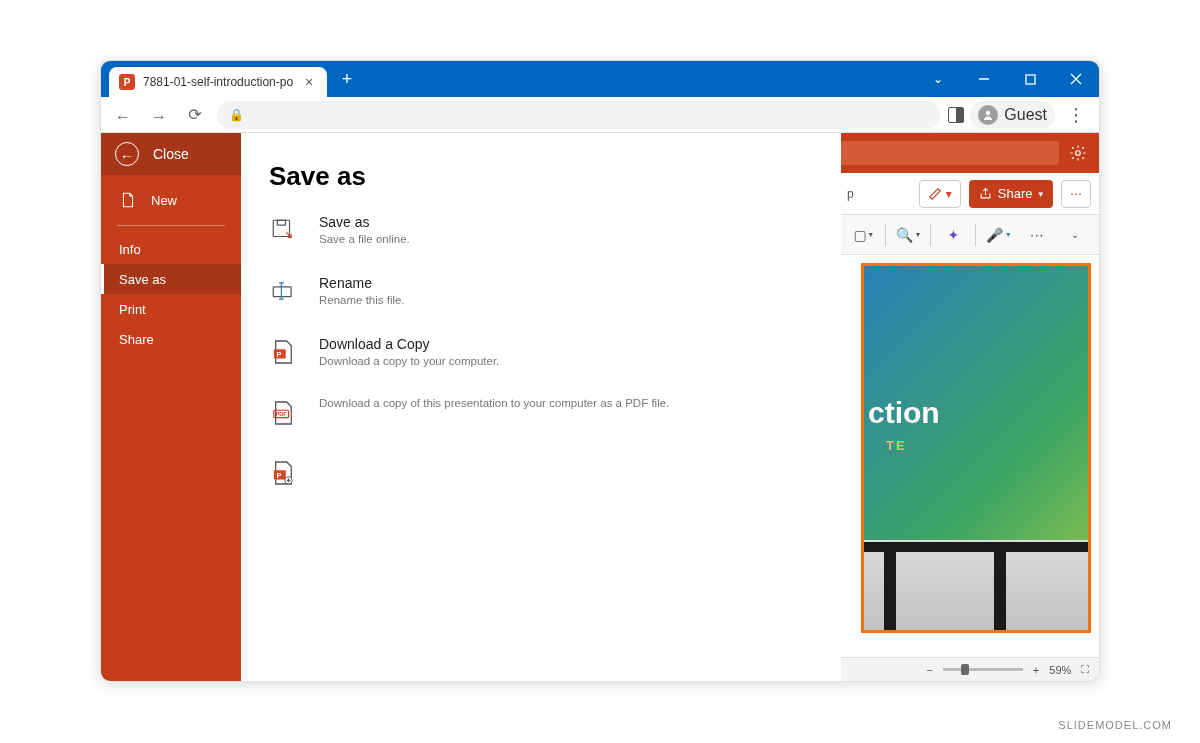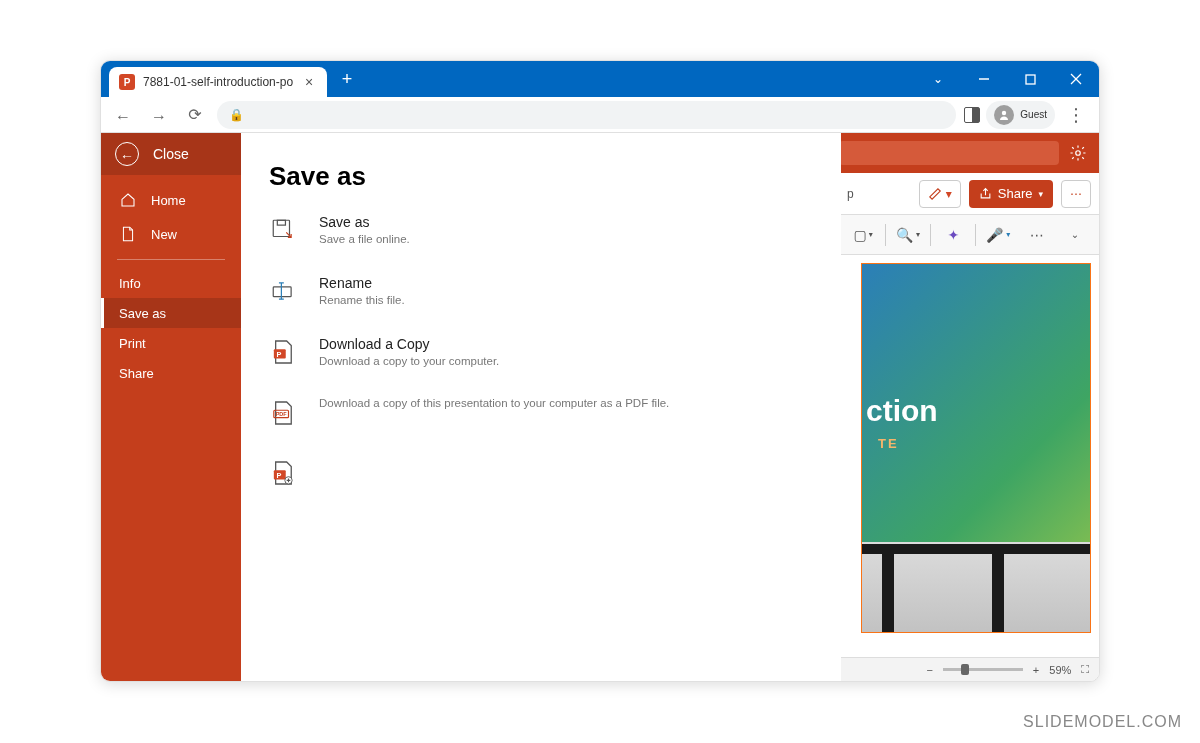--- a/index.html
+++ b/index.html
@@ -33,21 +33,21 @@
 
 .addrbar { height: 36px; background: #fff; display: flex; align-items: center;
   padding: 0 8px; gap: 8px; border-bottom: 1px solid #e0e0e0; }
 .navicon { width: 28px; height: 28px; display: flex; align-items: center;
   justify-content: center; color: #666; cursor: pointer; font-size: 16px; }
 .urlbox { flex: 1; height: 28px; background: #f1f3f4; border-radius: 14px;
   display: flex; align-items: center; padding: 0 12px; gap: 8px; }
 .lock { font-size: 12px; color: #666; }
 .rightctl { display: flex; align-items: center; gap: 6px; }
 .guestpill { display: flex; align-items: center; gap: 6px; padding: 4px 8px;
-  border-radius: 14px; background: #f1f3f4; font-size: 10px; color: #333;
+  border-radius: 14px; background: #f1f3f4; font-size: 16px; color: #333;
   cursor: pointer; }
 .avatar { width: 20px; height: 20px; border-radius: 50%; background: #9e9e9e;
   display: flex; align-items: center; justify-content: center; color: #fff; }
 .dots { font-size: 18px; color: #555; cursor: pointer; padding: 0 6px; }
 .sqicon { width: 16px; height: 16px; border: 1.5px solid #555; border-radius: 2px;
   position: relative; cursor: pointer; }
 .sqicon::after { content: ''; position: absolute; right: 0; top: 0; bottom: 0;
   width: 7px; background: #555; }
 
 
@@ -69,26 +69,26 @@
   padding: 0 10px; gap: 6px; }
 .ell { width: 30px; justify-content: center; color: #c43e1c; }
 .ribbon-row2 { height: 40px; background: #f8f8f8; border-bottom: 1px solid #ddd;
   display: flex; align-items: center; padding: 0 8px; gap: 6px; }
 .tb { width: 34px; height: 28px; border: none; background: transparent;
   display: flex; align-items: center; justify-content: center; cursor: pointer;
   color: #555; font-size: 14px; gap: 2px; }
 .tb .car { font-size: 8px; }
 
 .slide-bg { position: absolute; right: 8px; top: 130px; width: 230px; height: 370px;
-  border: 1px solid #f97316; overflow: hidden; }
+  border: 3px solid #f97316; overflow: hidden; }
 .slide-grad { position: absolute; inset: 0;
   background: linear-gradient(135deg, #2b7fb8 0%, #3ea563 60%, #9ec94a 100%); }
 .slide-txt { position: absolute; top: 130px; left: 4px; color: #fff;
   font-size: 30px; font-weight: bold; }
-.slide-sub { position: absolute; top: 172px; left: 16px; color: #f5b56b;
+.slide-sub { position: absolute; top: 172px; left: 22px; color: #f5b56b;
   font-size: 13px; letter-spacing: 2px; font-weight: 600; }
 .desk-top { position: absolute; top: 0; left: 0; right: 0; height: 34px;
   background: #cfcfcf; }
 .desk-leg { position: absolute; bottom: 0; height: 90px; width: 230px;
   background: linear-gradient(#dcdcdc, #c2c2c2); }
 .leg1 { position: absolute; bottom: 0; left: 20px; width: 12px; height: 80px;
   background: #1a1a1a; }
 .leg2 { position: absolute; bottom: 0; left: 130px; width: 12px; height: 80px;
   background: #1a1a1a; }
 .tblsurf { position: absolute; bottom: 78px; left: 0; right: 0; height: 10px;
@@ -122,21 +122,21 @@
   justify-content: center; }
 
 .bs-main { flex: 1; padding: 28px 28px; overflow: auto; }
 .bs-title { font-size: 26px; font-weight: 600; margin-bottom: 22px; }
 .opt { display: flex; gap: 22px; margin-bottom: 30px; cursor: pointer; }
 .opt-ico { width: 28px; height: 28px; display: flex; align-items: center;
   justify-content: center; color: #555; flex-shrink: 0; margin-top: 2px; }
 .opt-t { font-size: 14px; color: #222; margin-bottom: 3px; }
 .opt-d { font-size: 11.5px; color: #777; }
 
-.watermark { position: absolute; right: 18px; bottom: 12px; font-size: 16px;
+.watermark { position: absolute; right: 28px; bottom: 12px; font-size: 11px;
   color: #888; letter-spacing: 1px; }
 
 svg { display: block; }
 </style>
 </head>
 <body>
 
 <div class="frame">
 
   <div class="titlebar">
@@ -253,28 +253,20 @@
 
     <div class="backstage">
       <div class="bs-side">
         <div class="bs-close sel-dark">
           <div class="circ">←</div>
           <span>Close</span>
         </div>
         <div style="height:8px"></div>
         <div class="bs-item">
           <span class="bs-ico">
-            <svg width="16" height="16" viewBox="0 0 24 24" fill="none" stroke="#fff" stroke-width="1.6">
-                <path d="M3 11l9-8 9 8v10H3z"></path>
-              </svg>
-          </span>
-          <span>Home</span>
-        </div>
-        <div class="bs-item">
-          <span class="bs-ico">
             <svg width="14" height="16" viewBox="0 0 24 28" fill="none" stroke="#fff" stroke-width="1.8">
                 <path d="M4 2h11l5 5v19H4z"></path>
                 <path d="M15 2v5h5"></path>
               </svg>
           </span>
           <span>New</span>
         </div>
         <div class="bs-sep"></div>
         <div class="bs-item compact">
           <span>Info</span>

